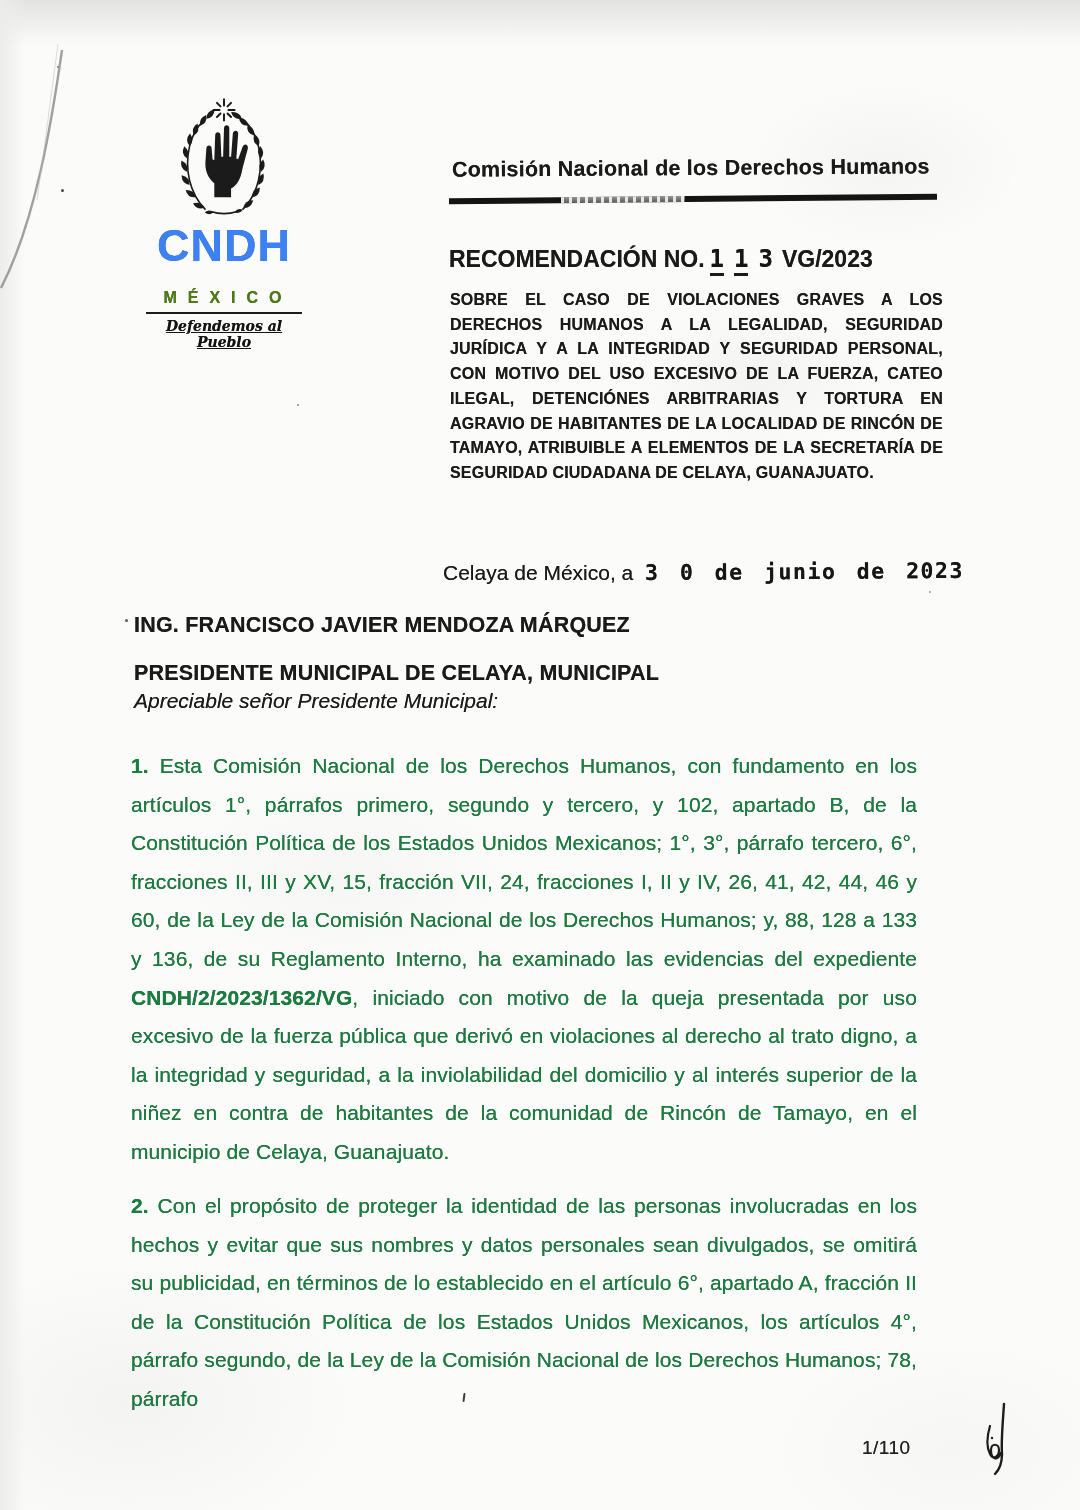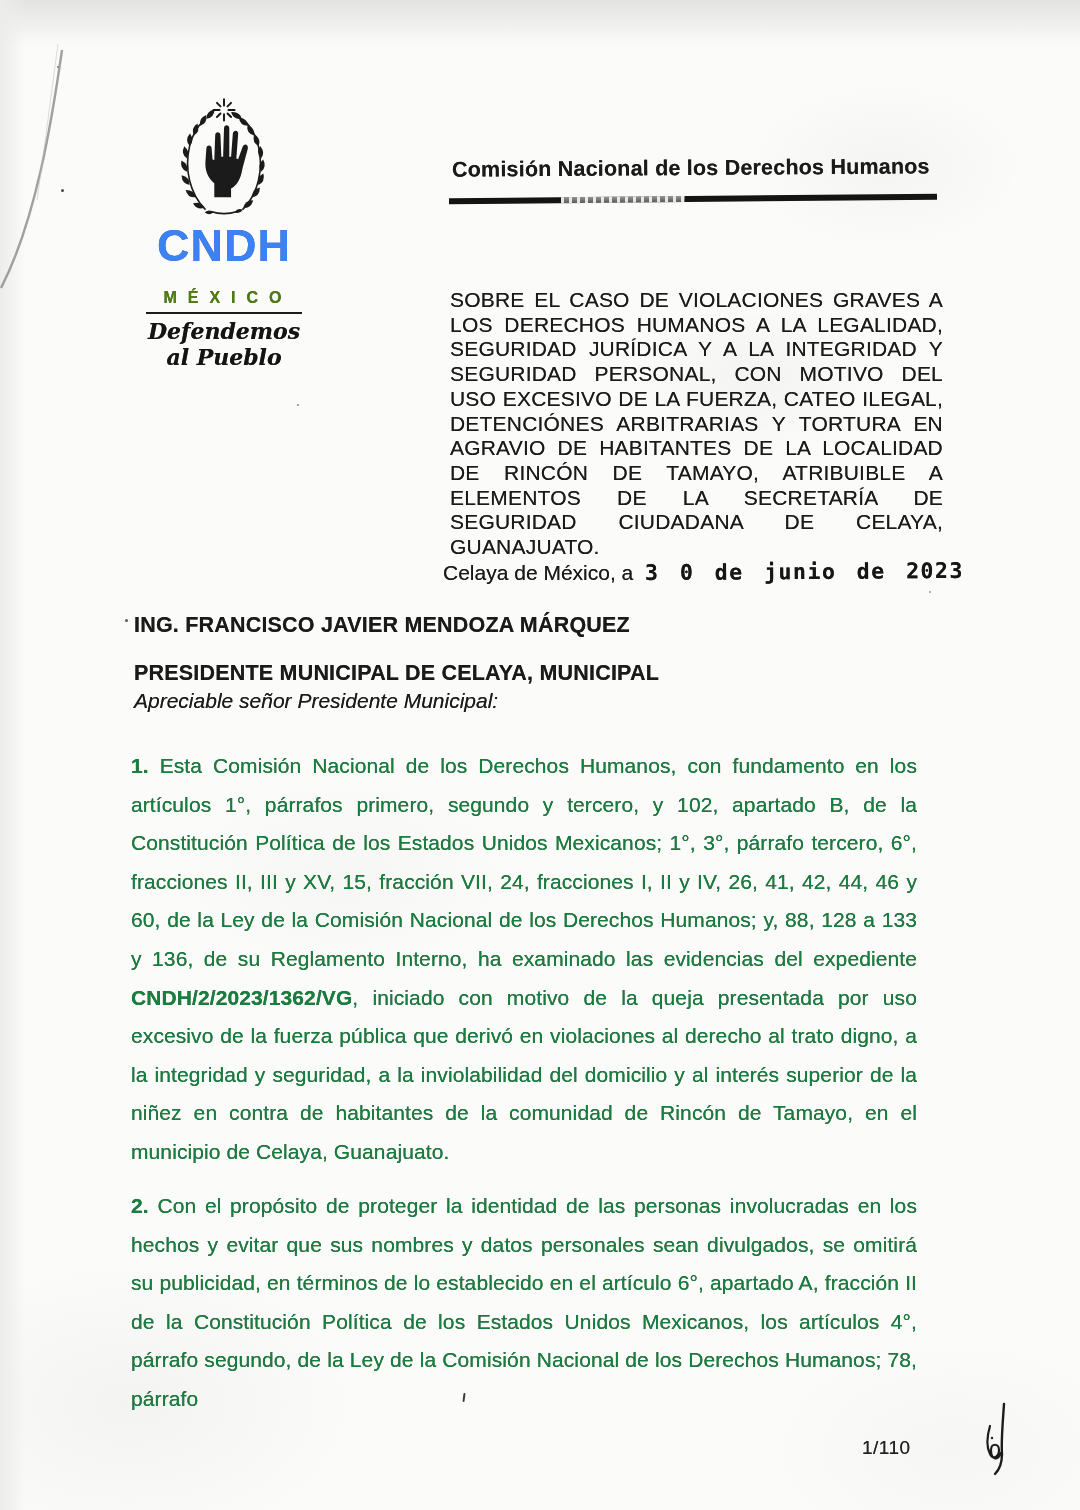--- a/index.html
+++ b/index.html
@@ -23,40 +23,40 @@
   .left-shade{position:absolute;left:0;top:0;bottom:0;width:26px;
     background:linear-gradient(90deg,#ececea,rgba(251,251,249,0));}
   .corner-line{position:absolute;left:0;top:40px;}
 
   
   .logo{position:absolute;left:138px;top:94px;width:172px;text-align:center;}
   .emblem{width:150px;height:128px;display:block;margin:0 auto;}
   .logo-acronym{font-size:45px;font-weight:700;letter-spacing:1px;line-height:.95;margin-top:3px;color:#3b82f6;}
   .logo-country{font-size:16px;font-weight:600;letter-spacing:11px;text-indent:8px;margin-top:21px;color:#4d7c0f;text-align:center;}
   .logo-rule{height:2.5px;background:#1c1c1c;margin:5px 8px 4px;}
-  .logo-slogan{font-family:"DejaVu Serif",serif;font-style:italic;font-weight:700;font-size:22px;color:#141414;}
+  .logo-slogan{font-family:"DejaVu Serif",serif;font-style:italic;font-weight:700;font-size:14px;color:#141414;text-decoration:underline;}
 
   
   .org-name{position:absolute;left:452px;top:156px;font-size:21.5px;font-weight:700;
     letter-spacing:.2px;white-space:nowrap;transform:rotate(-.4deg);}
   .org-underline{position:absolute;left:449px;top:196px;width:488px;height:6px;
     background:#141414;transform:rotate(-.55deg);}
   .org-underline .fade{position:absolute;left:112px;top:0;width:124px;height:100%;
     background:
       repeating-linear-gradient(90deg, rgba(251,251,249,.85) 0 3px, rgba(251,251,249,0) 3px 8px),
       linear-gradient(rgba(251,251,249,.55),rgba(251,251,249,.3));}
 
   .rec-line{position:absolute;left:449px;top:245px;font-size:23px;font-weight:700;white-space:nowrap;}
   .stamp{font-family:"DejaVu Sans Mono",monospace;font-weight:700;color:#161616;}
   .rec-line .stamp{font-size:24px;display:inline-block;margin:0 5px;}
   .rec-line .u{border-bottom:3px solid #1a1a1a;padding-bottom:0;}
   .rec-suffix{margin-left:4px;}
 
-  .subject{position:absolute;left:450px;top:288px;width:493px;font-size:21px;
-    line-height:24.7px;font-weight:400;text-align:justify;letter-spacing:.2px;}
+  .subject{position:absolute;left:450px;top:288px;width:493px;font-size:16px;
+    line-height:24.7px;font-weight:700;text-align:justify;letter-spacing:.2px;}
 
   .dateline{position:absolute;left:443px;top:560px;font-size:21px;white-space:nowrap;}
   .dateline .stamp{font-size:21.5px;margin-left:12px;letter-spacing:1.5px;word-spacing:6px;
     display:inline-block;transform:translateY(-1px) rotate(-.4deg);}
 
   
   .addr-name{position:absolute;left:134px;top:613px;font-size:21.5px;font-weight:700;letter-spacing:.2px;}
   .addr-title{position:absolute;left:134px;top:661px;font-size:21.5px;font-weight:700;letter-spacing:.2px;}
   .salutation{position:absolute;left:134px;top:689px;font-size:21px;font-style:italic;}
 
@@ -146,20 +146,21 @@
     <div class="logo-country">MÉXICO</div>
     <div class="logo-rule"></div>
     <div class="logo-slogan">Defendemos al Pueblo</div>
   </div>
 
   <div class="org-name">Comisión Nacional de los Derechos Humanos</div>
   <div class="org-underline">
       <span class="fade"></span>
     </div>
 
+  <div class="rec-line"><span>RECOMENDACIÓN NO.</span><span class="stamp u">1</span><span class="stamp u">1</span><span class="stamp">3</span><span class="rec-suffix">VG/2023</span></div>
 
   <div class="subject">SOBRE EL CASO DE VIOLACIONES GRAVES A LOS DERECHOS HUMANOS A LA LEGALIDAD, SEGURIDAD JURÍDICA Y A LA INTEGRIDAD Y SEGURIDAD PERSONAL, CON MOTIVO DEL USO EXCESIVO DE LA FUERZA, CATEO ILEGAL, DETENCIÓNES ARBITRARIAS Y TORTURA EN AGRAVIO DE HABITANTES DE LA LOCALIDAD DE RINCÓN DE TAMAYO, ATRIBUIBLE A ELEMENTOS DE LA SECRETARÍA DE SEGURIDAD CIUDADANA DE CELAYA, GUANAJUATO.</div>
 
   <div class="dateline"><span>Celaya de México, a</span><span class="stamp">3 0 de junio de 2023</span></div>
 
   <div class="addr-name">ING. FRANCISCO JAVIER MENDOZA MÁRQUEZ</div>
   <div class="addr-title">PRESIDENTE MUNICIPAL DE CELAYA, MUNICIPAL</div>
   <div class="salutation">Apreciable señor Presidente Municipal:</div>
 
   <p class="body-par p1"><b>1.</b><span> Esta Comisión Nacional de los Derechos Humanos, con fundamento en los artículos 1°, párrafos primero, segundo y tercero, y 102, apartado B, de la Constitución Política de los Estados Unidos Mexicanos; 1°, 3°, párrafo tercero, 6°, fracciones II, III y XV, 15, fracción VII, 24, fracciones I, II y IV, 26, 41, 42, 44, 46 y 60, de la Ley de la Comisión Nacional de los Derechos Humanos; y, 88, 128 a 133 y 136, de su Reglamento Interno, ha examinado las evidencias del expediente </span><b>CNDH/2/2023/1362/VG</b><span>, iniciado con motivo de la queja presentada por uso excesivo de la fuerza pública que derivó en violaciones al derecho al trato digno, a la integridad y seguridad, a la inviolabilidad del domicilio y al interés superior de la niñez en contra de habitantes de la comunidad de Rincón de Tamayo, en el municipio de Celaya, Guanajuato.</span></p>

